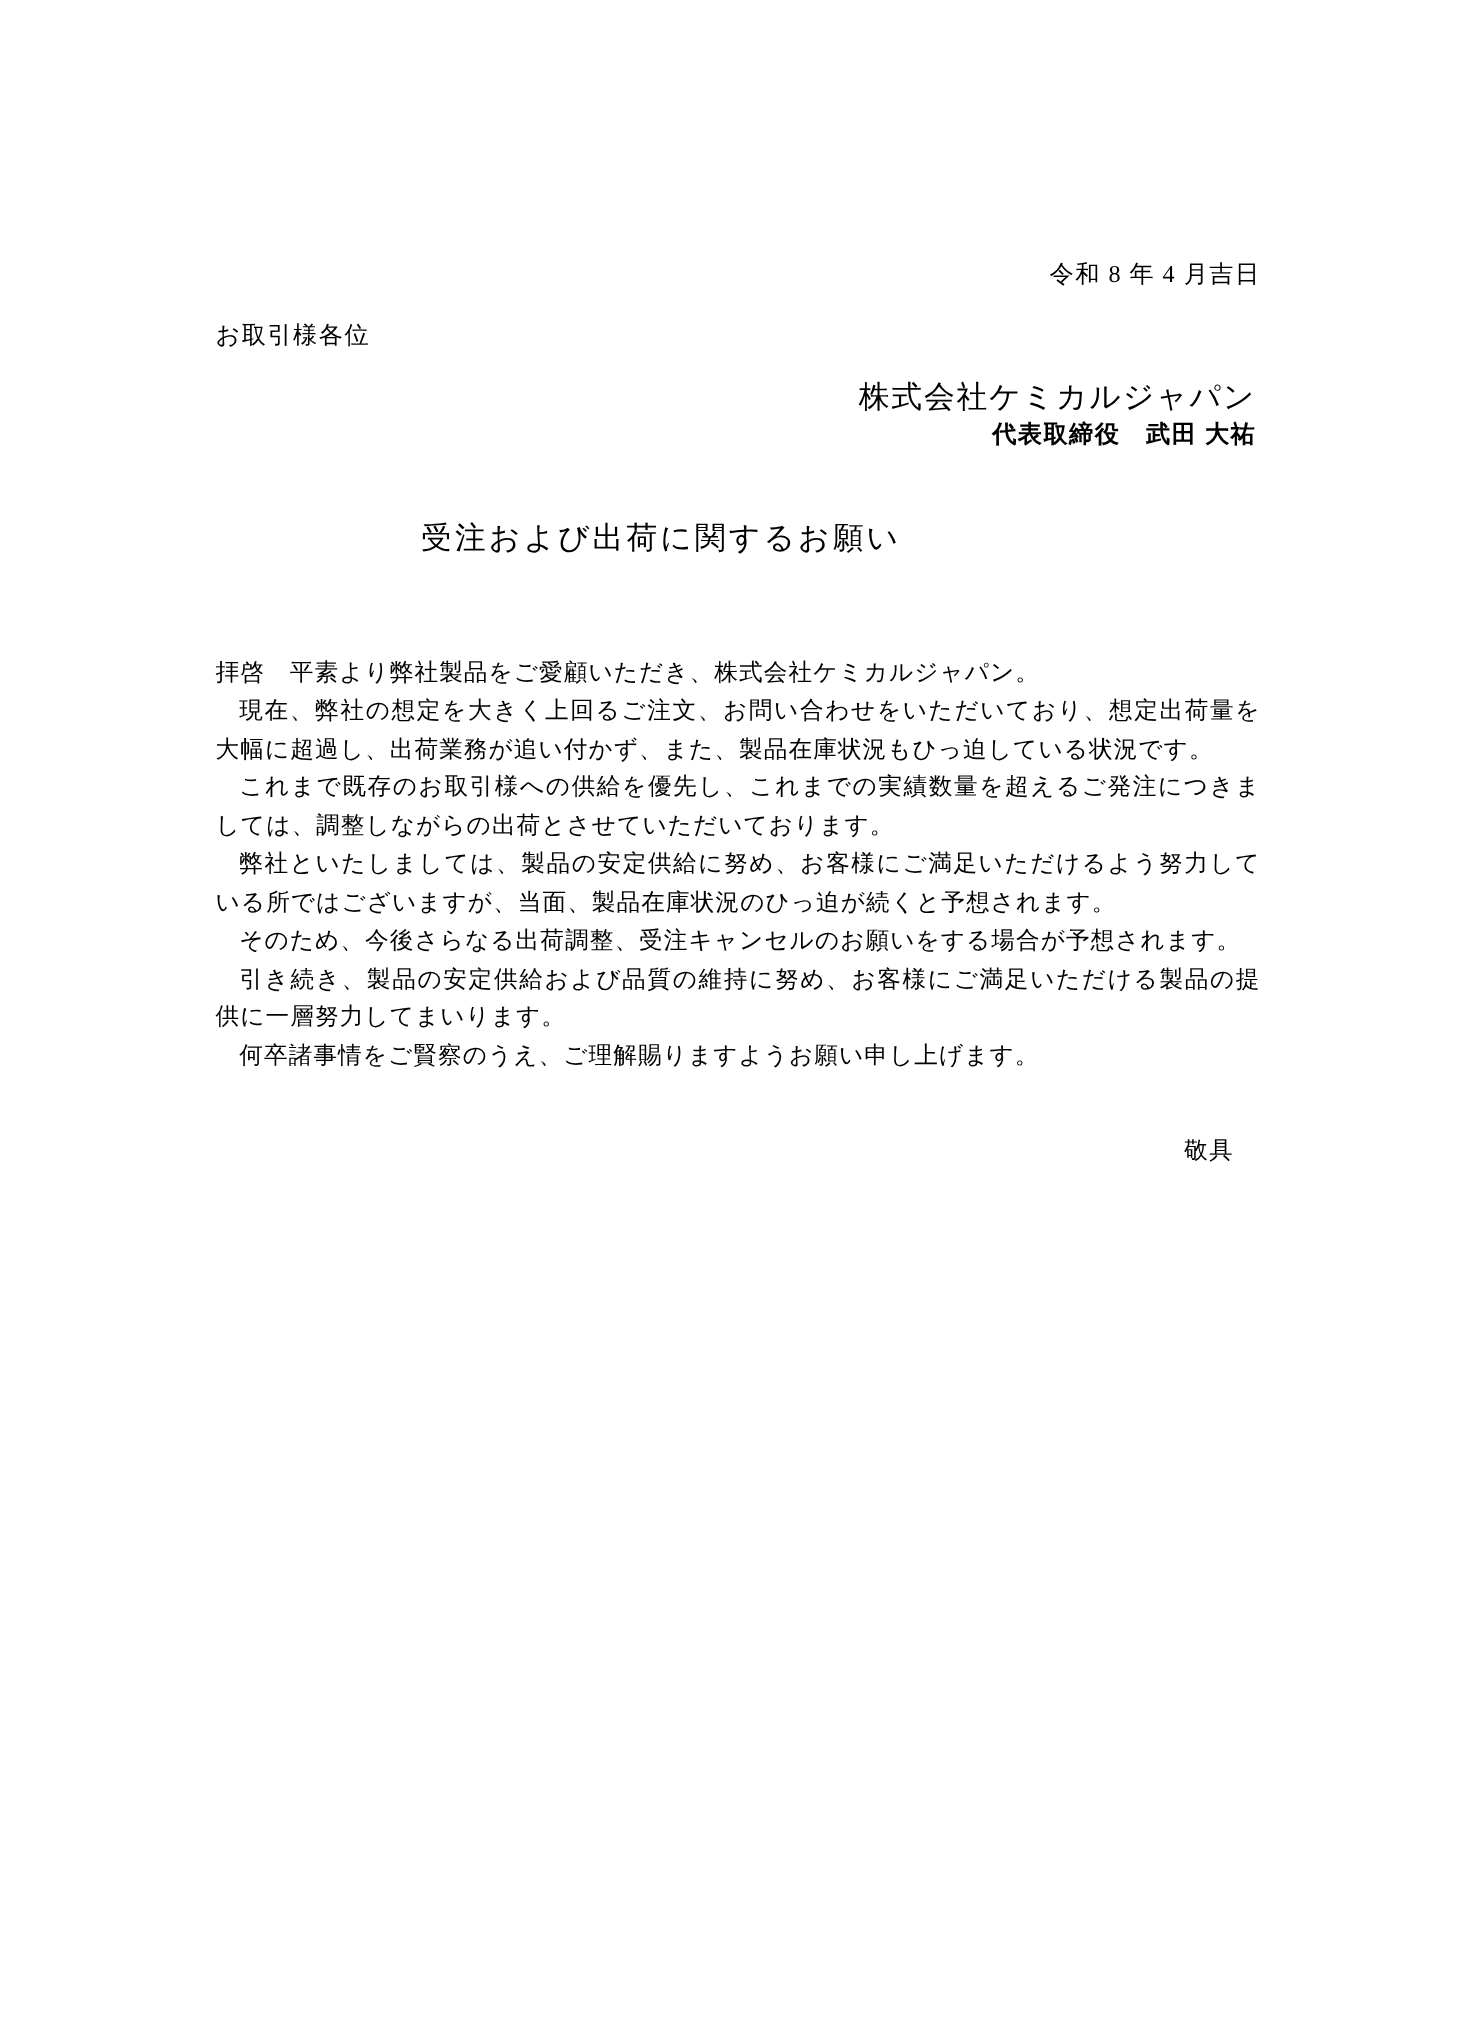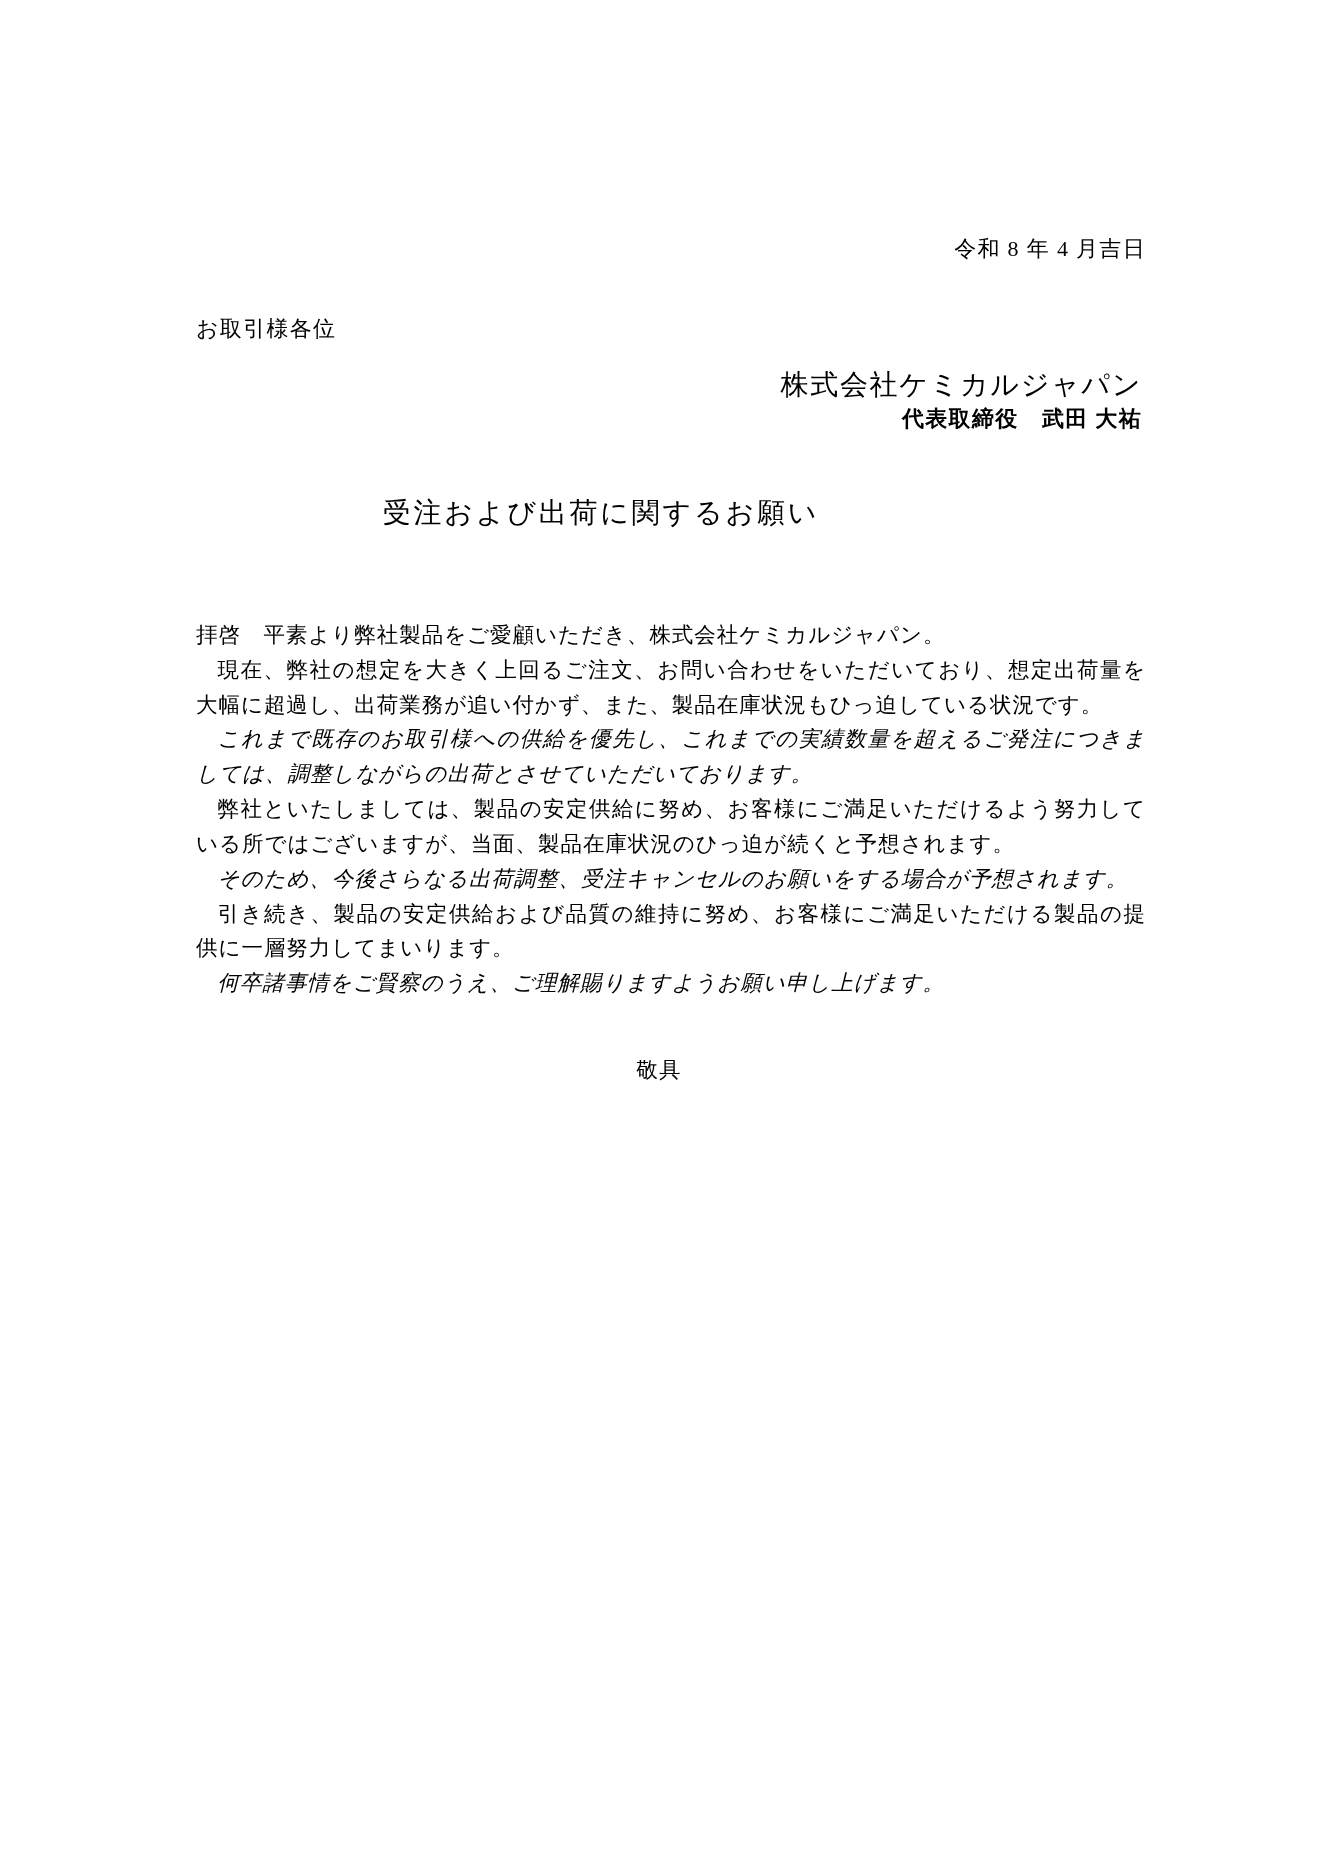--- a/index.html
+++ b/index.html
@@ -30,21 +30,21 @@
   }
   .date-line {
     text-align: right;
     font-size: 22px;
     letter-spacing: 0.06em;
     margin-top: 234px;
   }
   .recipient {
     font-size: 22px;
     letter-spacing: 0.06em;
-    margin-top: 50px;
+    margin-top: 26px;
   }
   .sender-block {
     text-align: right;
     margin-top: 22px;
   }
   .sender-company {
     font-size: 28px;
     letter-spacing: 0.06em;
     padding-right: 4px;
   }
@@ -70,23 +70,23 @@
     letter-spacing: 0.045em;
     margin: 0;
     text-align: justify;
     text-justify: inter-ideograph;
   }
   p.indent {
     text-indent: 1em;
   }
   .gap-lg { margin-top: 38px; }
   .gap-md { margin-top: 34px; }
-  .gap-sm { margin-top: 2px; font-style: italic; }
+  .gap-sm { margin-top: 2px; }
   .closing {
-    text-align: center;
+    text-align: right;
     font-size: 21.5px;
     letter-spacing: 0.06em;
     margin-top: 54px;
     padding-right: 24px;
   }
 </style>
 </head>
 <body>
 
 <div class="page">

